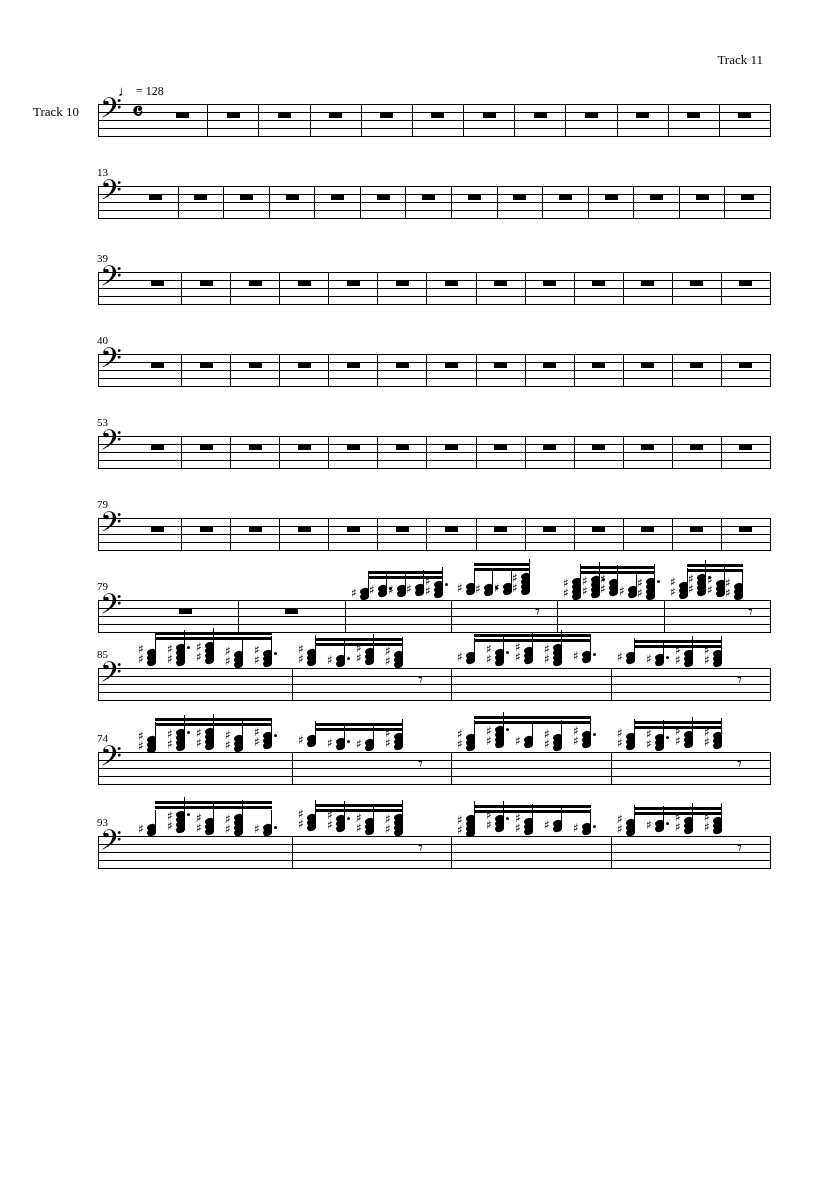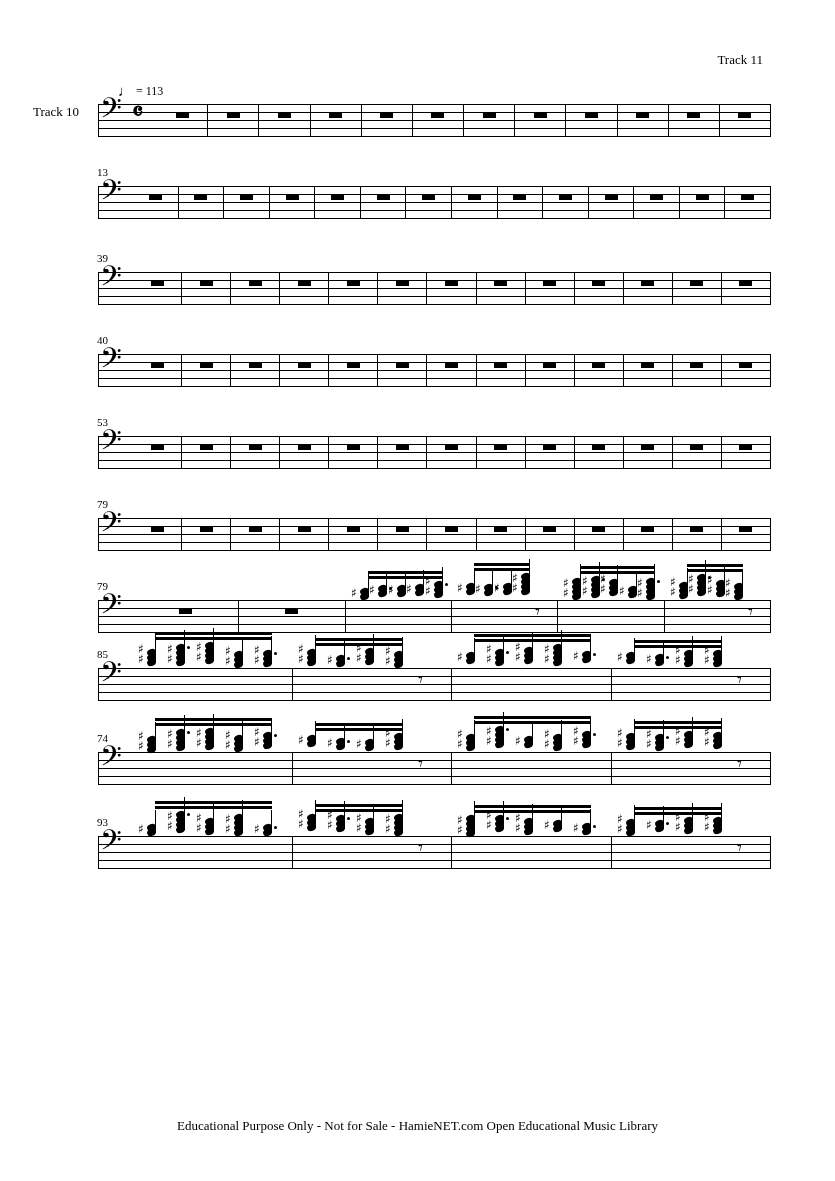--- a/index.html
+++ b/index.html
@@ -186,21 +186,21 @@
 </style>
 </head>
 <body>
 
 <div class="page">
 
   <div class="track-right">Track 11</div>
 
   <div class="tempo">
     <span class="notehead">♩</span>
-    <span>= 113</span>
+    <span>= 128</span>
   </div>
 
   <div class="track-left">Track 10</div>
 
   <div id="systems-host">
       <div class="system" style="top: 104px;">
         <div class="staff">
           <div class="line"></div>
           <div class="line"></div>
           <div class="line"></div>
@@ -1101,15 +1101,14 @@
           <div class="nh" style="left: 9px; top: -3px;"></div>
           <div class="acc" style="left: 0px; top: -9px;">♯</div>
           <div class="stem" style="left: 17px; top: -17px; height: 28px;"></div>
         </div>
         <div class="rest16" style="left: 639px; top: 2px;">𝄾</div>
         <div class="beam" style="left: 536px; width: 88px; top: -29px;"></div>
         <div class="beam" style="left: 536px; width: 88px; top: -24px;"></div>
       </div>
     </div>
 
-  <div class="footer2">Educational Purpose Only - Not for Sale - HamieNET.com Open Educational Music Library</div>
 
 </div>
 
 </body></html>

